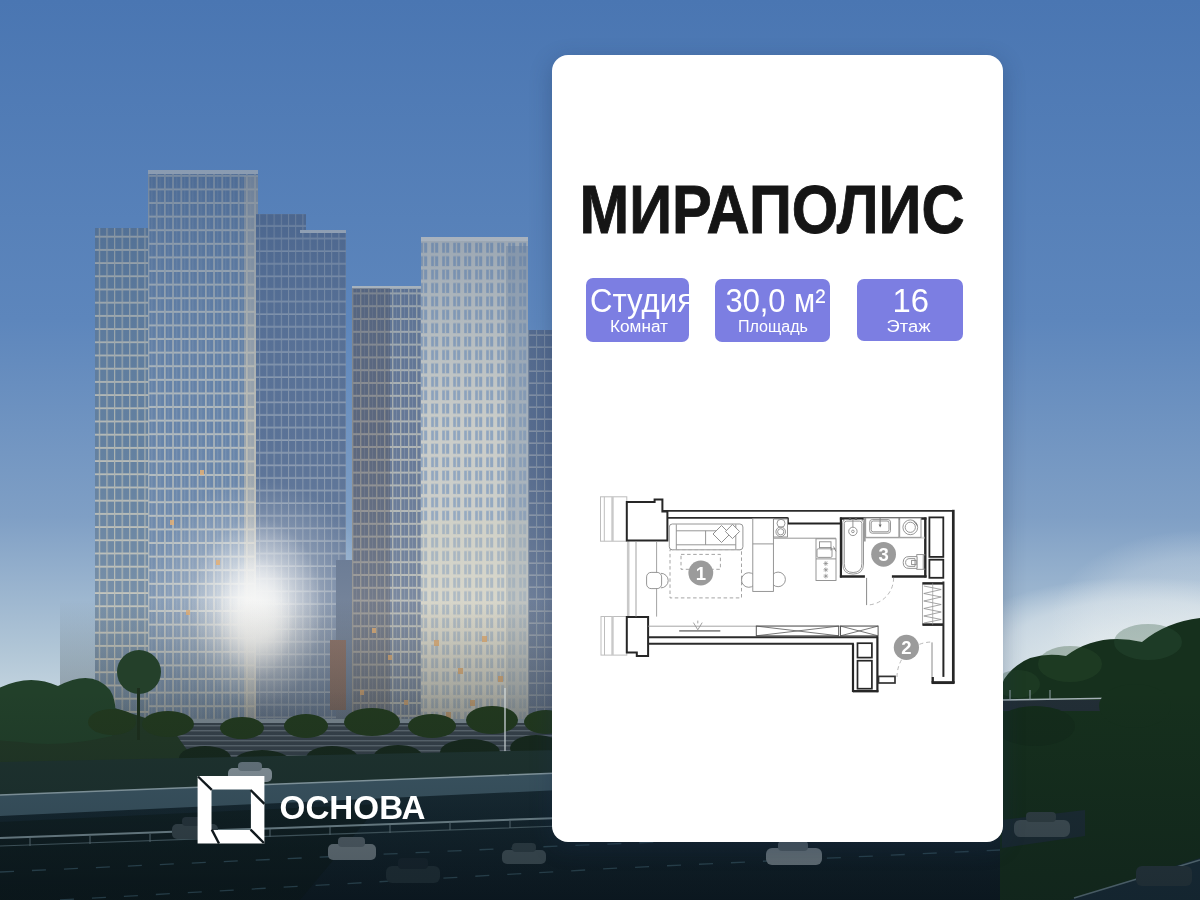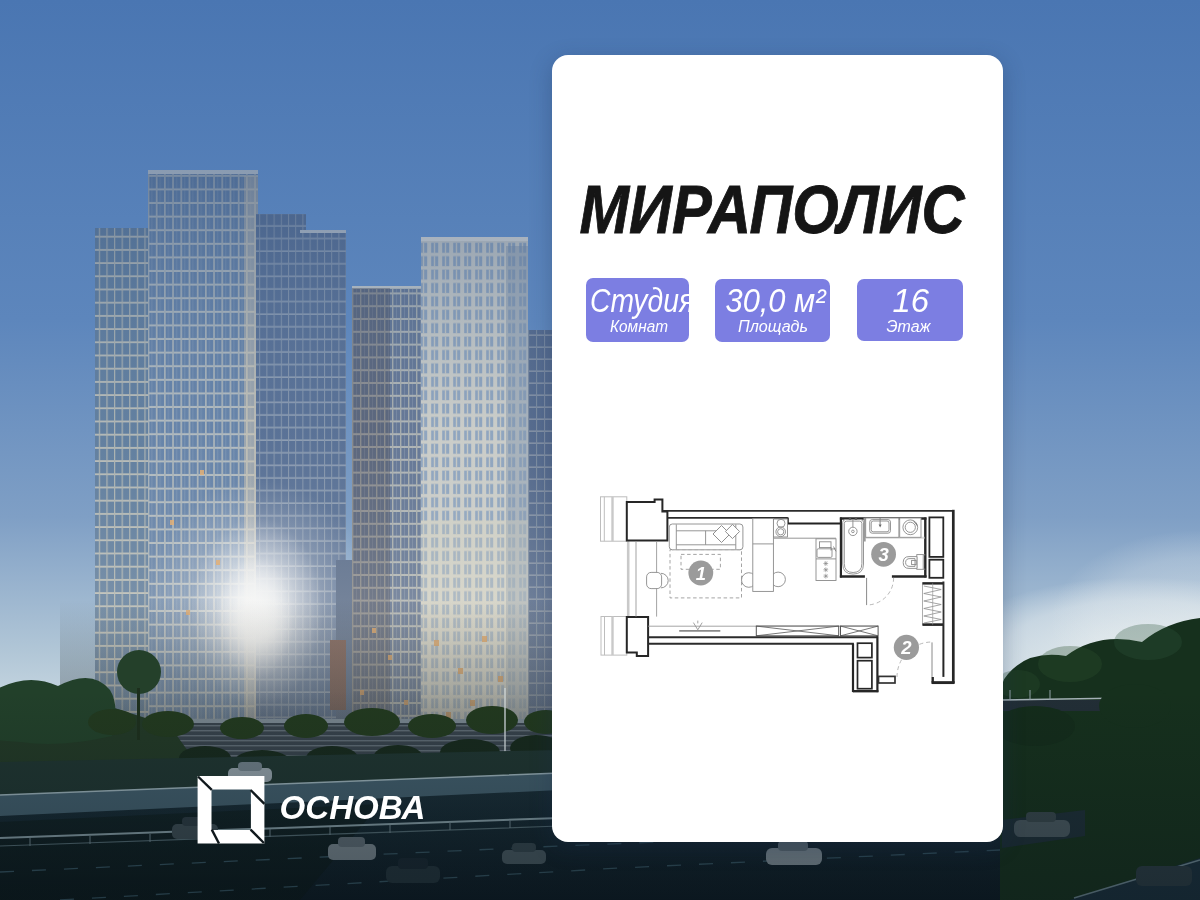--- a/index.html
+++ b/index.html
@@ -1,17 +1,17 @@
 <!DOCTYPE html>
 <html><head>
 <meta charset="utf-8">
 <style>
   html,body{margin:0;padding:0;}
   body{width:1200px;height:900px;overflow:hidden;font-family:"Liberation Sans",sans-serif;}
-  #page{position:relative;width:1200px;height:900px;overflow:hidden;background:#5d87be;font-style:italic;}
+  #page{position:relative;width:1200px;height:900px;overflow:hidden;background:#5d87be;}
   #bg{position:absolute;left:0;top:0;}
   #card{position:absolute;left:552px;top:55px;width:451px;height:787px;background:#ffffff;border-radius:16px;box-shadow:0 6px 22px rgba(25,45,80,.30);}
   .badge{position:absolute;background:#7c7ee2;border-radius:7px;}
 </style>
 </head>
 <body>
 <div id="page">
 
 <svg id="bg" width="1200" height="900" viewBox="0 0 1200 900">
   <defs>

